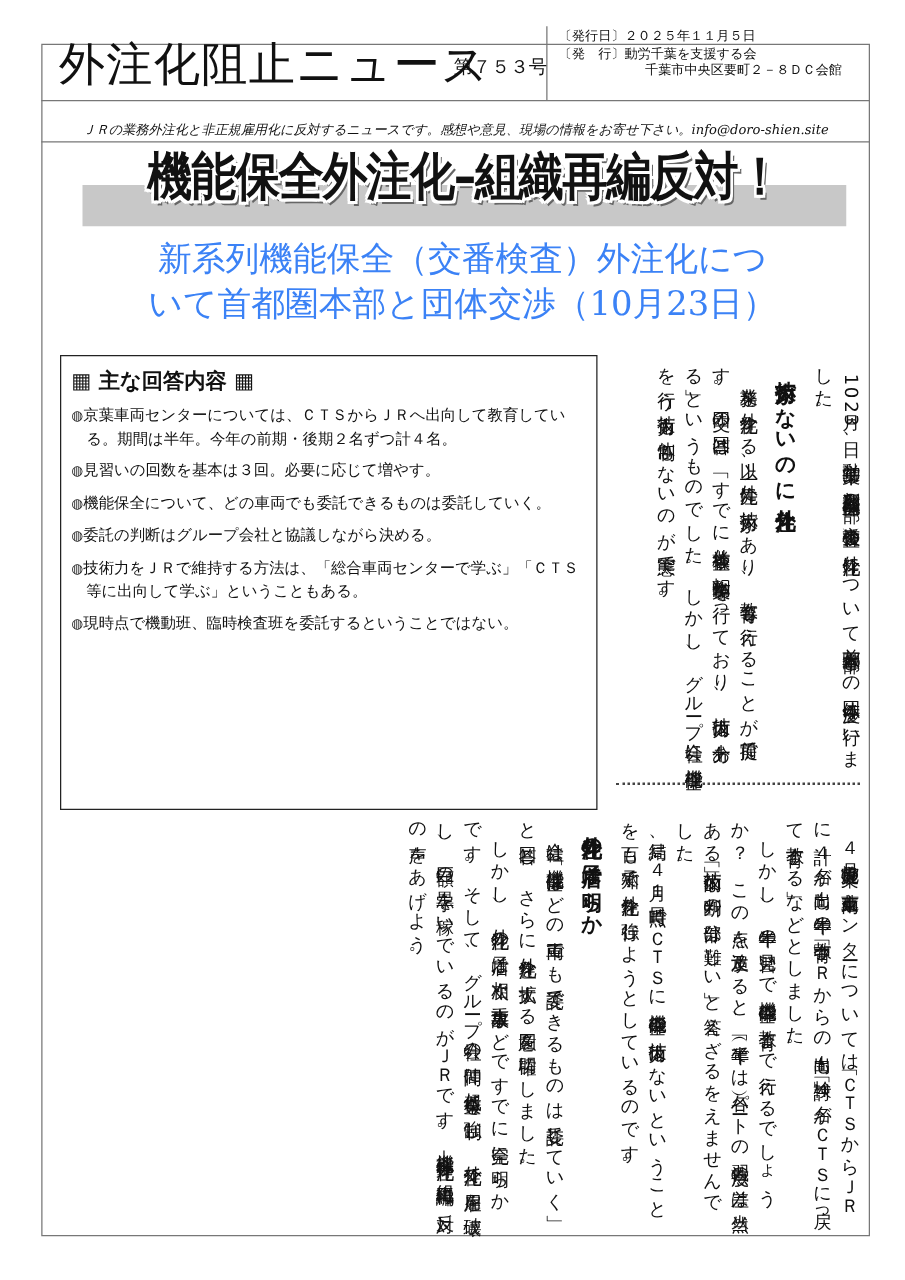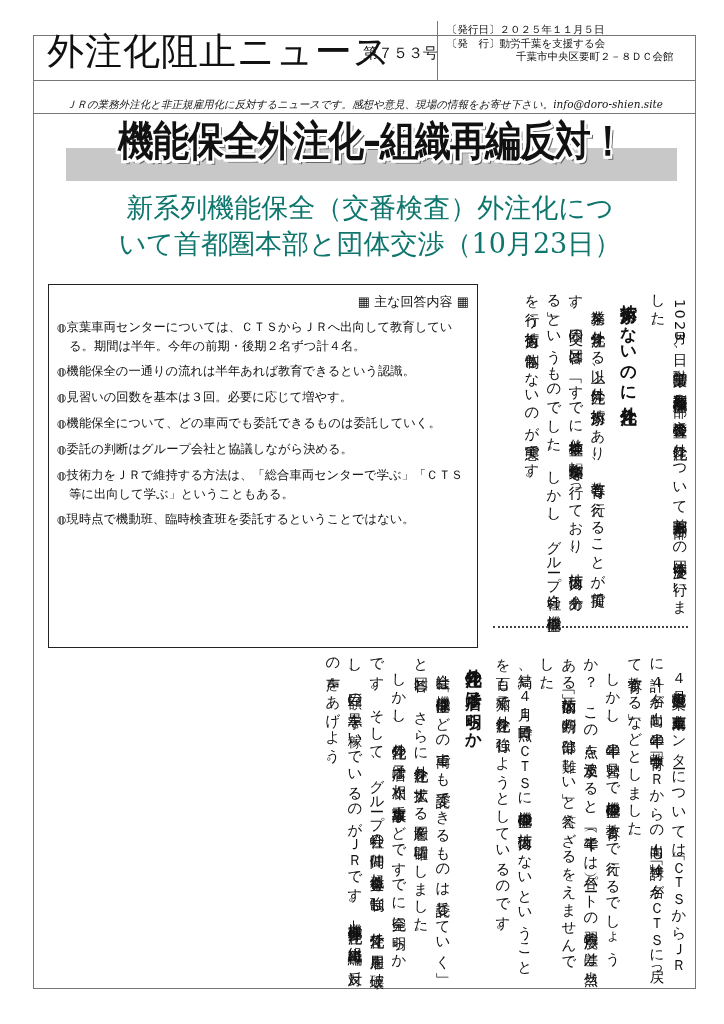--- a/index.html
+++ b/index.html
@@ -22,24 +22,24 @@
              font-family:"DejaVu Serif", serif; font-size:10.5px; line-height:18px;
              text-align:center; white-space:nowrap;font-style:italic; }
   .headline-band { position:absolute; left:66px; top:148px; width:611px; height:33px; background:#c8c8c8; }
   .headline { position:absolute; left:66px; top:114px; width:611px; text-align:center;
               font-family:"DejaVu Sans", sans-serif; font-weight:bold; font-size:36px;
               letter-spacing:-1px; white-space:nowrap; color:#111;
               text-shadow: 2px 0 0 #fff, -2px 0 0 #fff, 0 2px 0 #fff, 0 -2px 0 #fff,
                            2px 2px 0 #fff, -2px -2px 0 #fff, 2px -2px 0 #fff, -2px 2px 0 #fff,
                            3px 3px 0 #666; transform:scaleY(1.15); transform-origin:top; }
   .subtitle { position:absolute; left:60px; top:190px; width:620px; text-align:center;
-              font-family:"DejaVu Serif", serif; font-size:27px; line-height:36px; color:#0f766e; }
+              font-family:"DejaVu Serif", serif; font-size:27px; line-height:36px; color:#3b82f6; }
   .answers { position:absolute; left:48px; top:284px; width:430px; height:364px;
              border:1.5px solid #222; box-sizing:border-box; padding:8px 8px 0 8px; }
-  .answers-title { text-align:right; font-weight:normal; font-size:13px; margin:0 0 7px 0; }
+  .answers-title { text-align:left; font-weight:bold; font-size:17px; margin:0 0 7px 0; }
   .answer { font-size:12.3px; line-height:18px; margin:4px 0 7px 0; padding-left:12px; text-indent:-12px; }
   .answer .bullet { font-size:11px; }
   .vcol { position:absolute; writing-mode:vertical-rl; font-family:"DejaVu Sans", sans-serif;
           font-size:14.5px; line-height:22px; letter-spacing:1.2px; }
   .vcol p { margin:0; }
   .vcol .heading { font-weight:bold; font-size:16.5px; margin:8px 8px; letter-spacing:1px; }
   .vcol .ind { text-indent:1em; }
   .upper-col { left:486px; top:284px; width:205px; height:332px; }
   .dots { position:absolute; left:493px; top:626px; width:195px; height:0;
           border-top:2px dotted #444; }
@@ -67,21 +67,20 @@
 <div class="headline">機能保全外注化–組織再編反対！</div>
 
 <div class="subtitle">
   <div>新系列機能保全（交番検査）外注化につ</div>
   <div>いて首都圏本部と団体交渉（10月23日）</div>
 </div>
 
 <div class="answers">
   <div class="answers-title">▦ 主な回答内容 ▦</div>
   <div class="answer"><span class="bullet">◍</span><span>京葉車両センターについては、ＣＴＳからＪＲへ出向して教育している。期間は半年。今年の前期・後期２名ずつ計４名。</span></div>
-  <div class="answer"><span class="bullet">◍</span><span>機能保全の一通りの流れは半年あれば教育できるという認識。</span></div>
   <div class="answer"><span class="bullet">◍</span><span>見習いの回数を基本は３回。必要に応じて増やす。</span></div>
   <div class="answer"><span class="bullet">◍</span><span>機能保全について、どの車両でも委託できるものは委託していく。</span></div>
   <div class="answer"><span class="bullet">◍</span><span>委託の判断はグループ会社と協議しながら決める。</span></div>
   <div class="answer"><span class="bullet">◍</span><span>技術力をＪＲで維持する方法は、「総合車両センターで学ぶ」「ＣＴＳ等に出向して学ぶ」ということもある。</span></div>
   <div class="answer"><span class="bullet">◍</span><span>現時点で機動班、臨時検査班を委託するということではない。</span></div>
 </div>
 
 <div class="vcol upper-col">
   <p class="ind">10月23日、動労千葉は新系列機能保全（一部、交番検査）の外注化について首都圏本部との団体交渉を行いました。</p>
   <p class="heading">技術力がないのに外注化</p>

